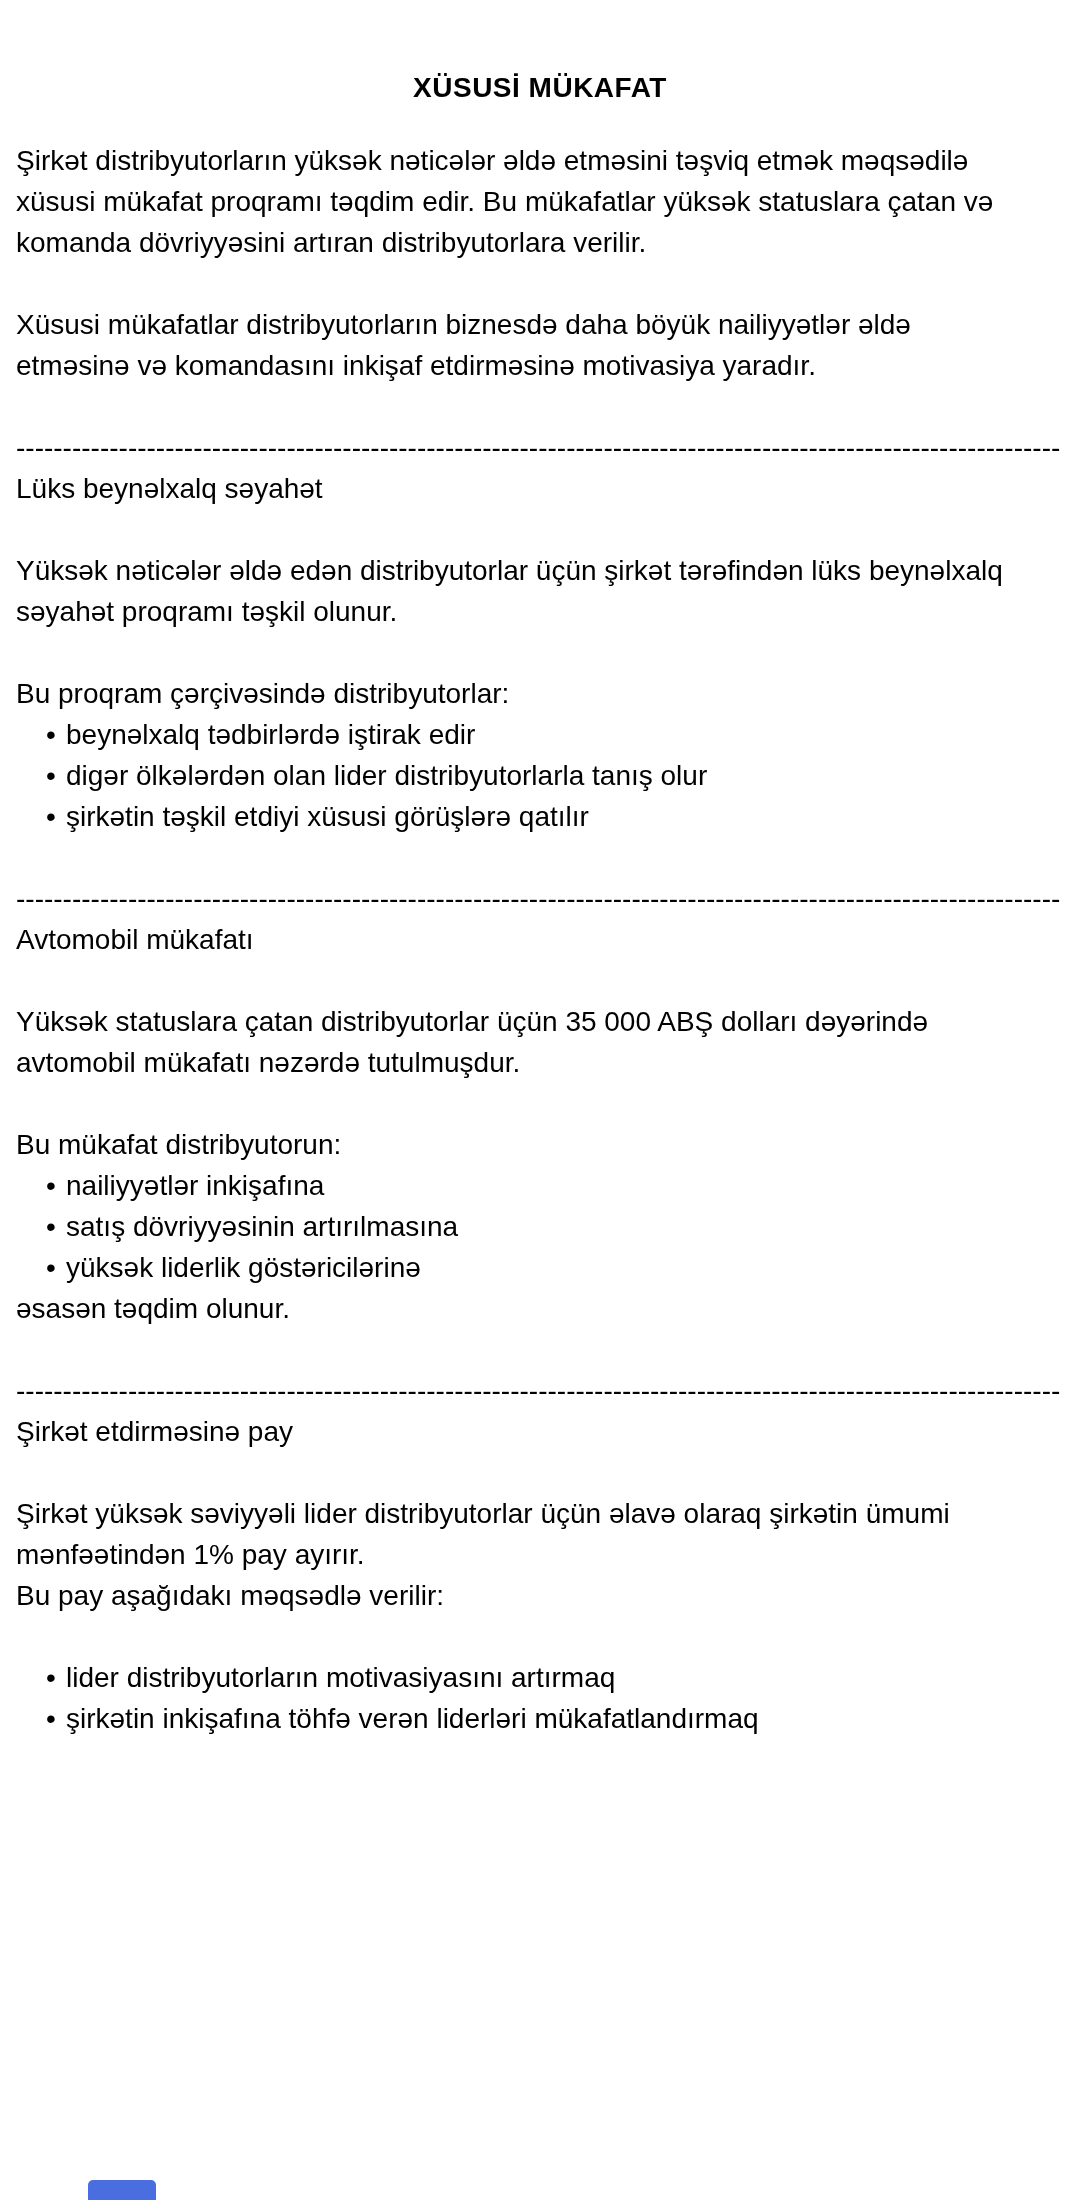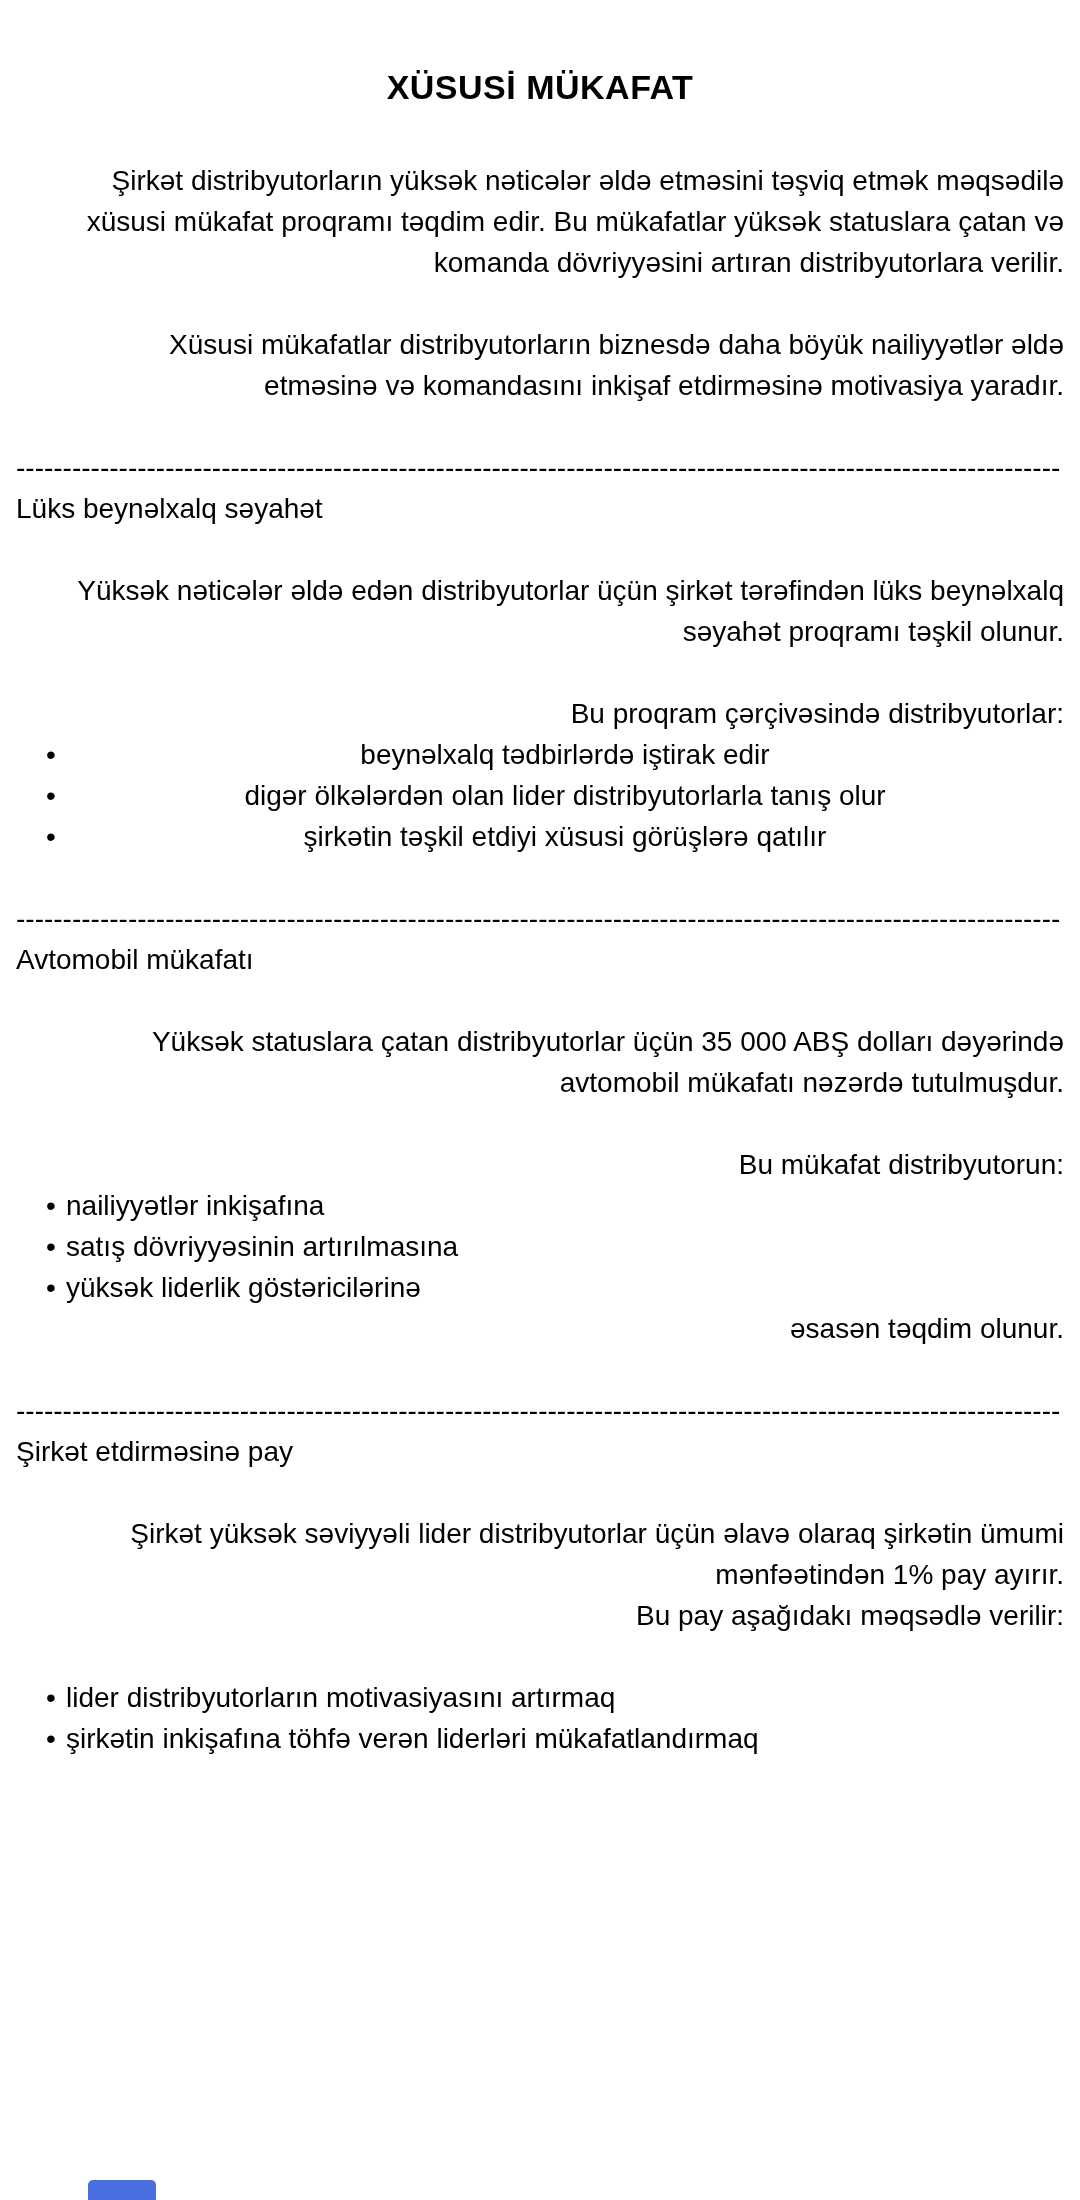--- a/index.html
+++ b/index.html
@@ -11,51 +11,50 @@
     position: relative;
     font-family: "Liberation Sans", sans-serif;
     color: #000000;
   }
   .doc {
     padding: 67px 16px 0 16px;
     font-size: 28px;
     line-height: 41px;
   }
   .doc-title {
-    font-size: 34px;
+    font-size: 28px;
     line-height: 41px;
     font-weight: 700;
     text-align: center;
-    margin: 0 0 52px 0;
+    margin: 0 0 32px 0;
     letter-spacing: 0.5px;
   }
   .para {
     margin: 0 0 41px 0;
     white-space: pre;
-    text-align: right;
   }
   .para.tight { margin-bottom: 0; }
   .sep {
     margin: 0;
     white-space: pre;
     overflow: hidden;
     line-height: 41px;
   }
   .section-heading {
     font-size: 28px;
     line-height: 41px;
     font-weight: 400;
     margin: 0 0 41px 0;
   }
   ul.bullets {
     list-style: none;
     margin: 0;
     padding: 0;
   }
-  ul.bullets.mb { margin-bottom: 41px; text-align: center; }
+  ul.bullets.mb { margin-bottom: 41px; }
   ul.bullets li {
     position: relative;
     padding-left: 50px;
     line-height: 41px;
   }
   ul.bullets li::before {
     content: "\2022";
     position: absolute;
     left: 30px;
     top: 0;

